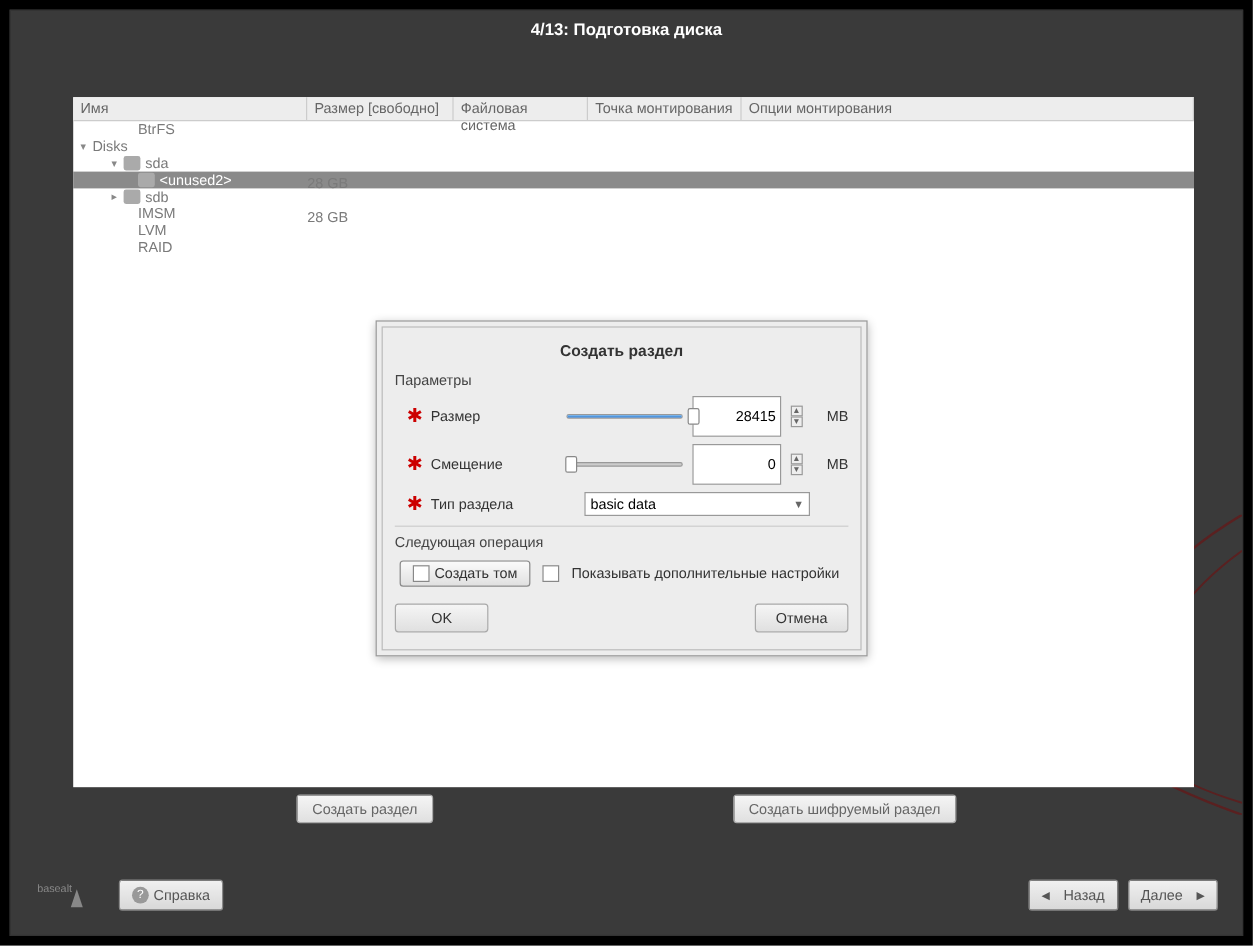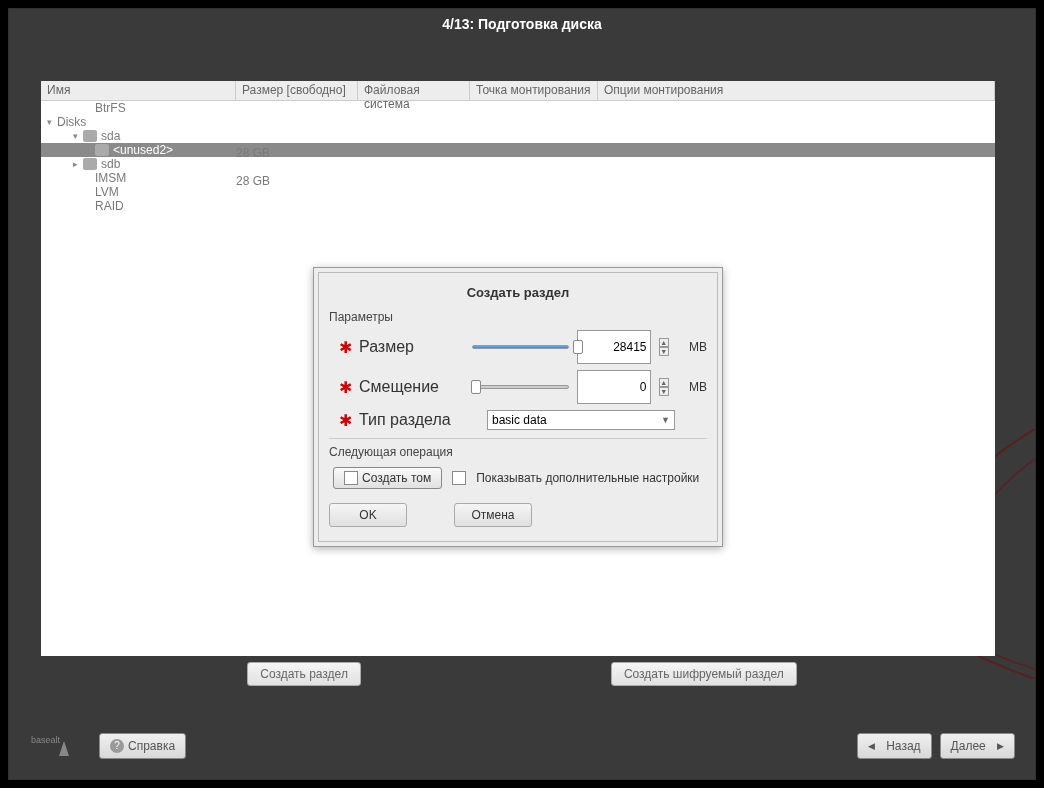--- a/index.html
+++ b/index.html
@@ -20,21 +20,21 @@
 .title-bar {
   height: 30px;
   color: #fff;
   text-align: center;
   font-weight: bold;
   line-height: 30px;
   font-size: 14px;
 }
 .content-panel {
   position: absolute;
-  top: 72px; left: 32px; right: 40px;
+  top: 72px; left: 52px; right: 40px;
   height: 575px;
   background: #fff;
 }
 .table-header {
   background: #ededed;
   border-bottom: 1px solid #ccc;
   display: flex;
   height: 20px;
   font-size: 12px;
   color: #666;
@@ -176,21 +176,21 @@
   margin-bottom: 6px;
 }
 .param-row {
   display: flex;
   align-items: center;
   margin-bottom: 6px;
   padding-left: 10px;
   gap: 8px;
 }
 .req-mark { color: #c00; font-size: 16px; width: 12px; }
-.param-label { width: 120px; font-size: 16px; color: #333; }
+.param-label { width: 120px; font-size: 12px; color: #333; }
 .slider-track {
   width: 110px; height: 4px;
   background: #ccc;
   border: 1px solid #999;
   position: relative;
   border-radius: 2px;
 }
 .slider-fill {
   height: 100%;
   background: linear-gradient(#6ab0f0, #3a80d0);
@@ -257,22 +257,22 @@
 }
 .checkbox {
   width: 14px; height: 14px;
   border: 1px solid #888;
   background: #fff;
   display: inline-block;
 }
 .cb-label { font-size: 12px; color: #333; }
 .dialog-buttons {
   display: flex;
-  justify-content: flex-start;
-  gap: 47px;
+  justify-content: space-between;
+  gap: 107px;
   margin-top: 14px;
 }
 .dialog-buttons .btn {
   width: 78px;
   text-align: center;
   color: #333;
 }
 .bg-decor {
   position: absolute;
   right: 0; bottom: 100px;

